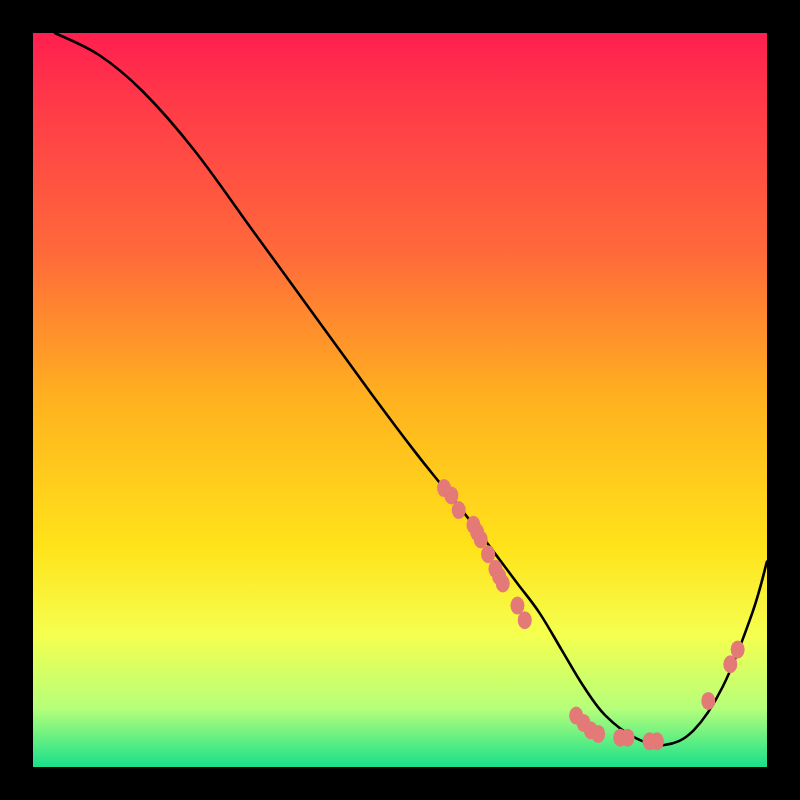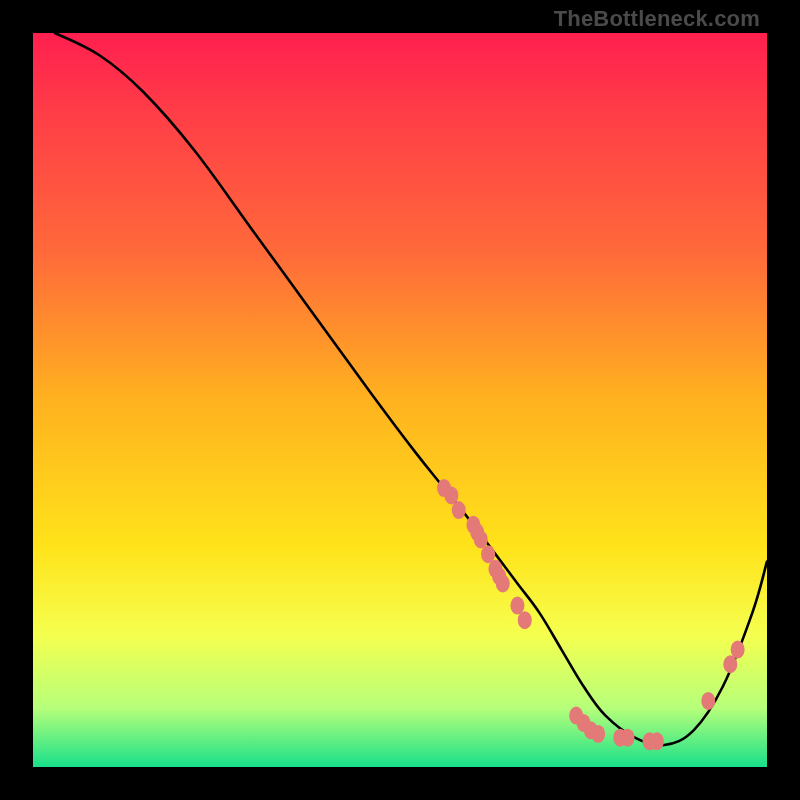--- a/index.html
+++ b/index.html
@@ -55,21 +55,20 @@
   }
   .dot {
     fill: #e47a78;
     stroke: none;
   }
 </style>
 </head>
 <body>
 
 <div class="outer">
-  <div class="watermark">TheBottleneck.com</div>
   <div class="plot">
     <svg class="curve" viewBox="0 0 734 734">
       <path id="curve-path" fill="none" stroke="#000" stroke-width="2.6" stroke-linecap="round" d="M 22.02,0 C 29.947200000000002,3.9635999999999965 50.205600000000004,11.450399999999977 66.06,22.019999999999982 C 81.9144,32.58959999999999 92.92439999999999,41.54440000000001 110.1,58.72000000000003 C 127.2756,75.89560000000004 141.66199999999998,92.33720000000005 161.48,117.44000000000005 C 181.298,142.54280000000006 199.06079999999997,169.11360000000008 220.2,198.18000000000006 C 241.3392,227.24640000000005 257.7808,249.85360000000003 278.92,278.92 C 300.05920000000003,307.9864 319.1432,334.55719999999997 337.64,359.65999999999997 C 356.1368,384.76279999999997 368.468,401.20439999999996 381.68,418.38 C 394.892,435.5556 400.47040000000004,441.868 411.04,455.08 C 421.6096,468.292 431.1516,479.88919999999996 440.4,491.78 C 449.6484,503.6708 454.4928,510.5704 462.42,521.14 C 470.34720000000004,531.7096 476.5128,539.9304 484.44,550.5 C 492.36719999999997,561.0696 498.53279999999995,567.9692 506.46,579.86 C 514.3872,591.7508 520.5528,603.348 528.48,616.56 C 536.4072,629.7719999999999 542.5728,641.3692 550.5,653.26 C 558.4272,665.1508 563.2716,673.3716000000001 572.52,682.62 C 581.7683999999999,691.8684 591.3104,699.3552 601.88,704.64 C 612.4496,709.9248 620.6704,713.3012 631.24,711.98 C 641.8096,710.6588 650.0304,707.8696 660.6,697.3 C 671.1696000000001,686.7303999999999 679.3903999999999,674.3992 689.9599999999999,653.26 C 700.5296,632.1208 711.3928,602.3204000000001 719.3199999999999,579.86 C 727.2471999999999,557.3996 731.3575999999999,537.7284 734,528.48"></path>
       <g id="points-group">
           <ellipse cx="411.04" cy="455.08" rx="7" ry="9" class="dot"></ellipse>
           <ellipse cx="418.37999999999994" cy="462.42" rx="7" ry="9" class="dot"></ellipse>
           <ellipse cx="425.71999999999997" cy="477.1" rx="7" ry="9" class="dot"></ellipse>
           <ellipse cx="440.4" cy="491.78" rx="7" ry="9" class="dot"></ellipse>
           <ellipse cx="444.07" cy="499.12" rx="7" ry="9" class="dot"></ellipse>
           <ellipse cx="447.74" cy="506.46000000000004" rx="7" ry="9" class="dot"></ellipse>

